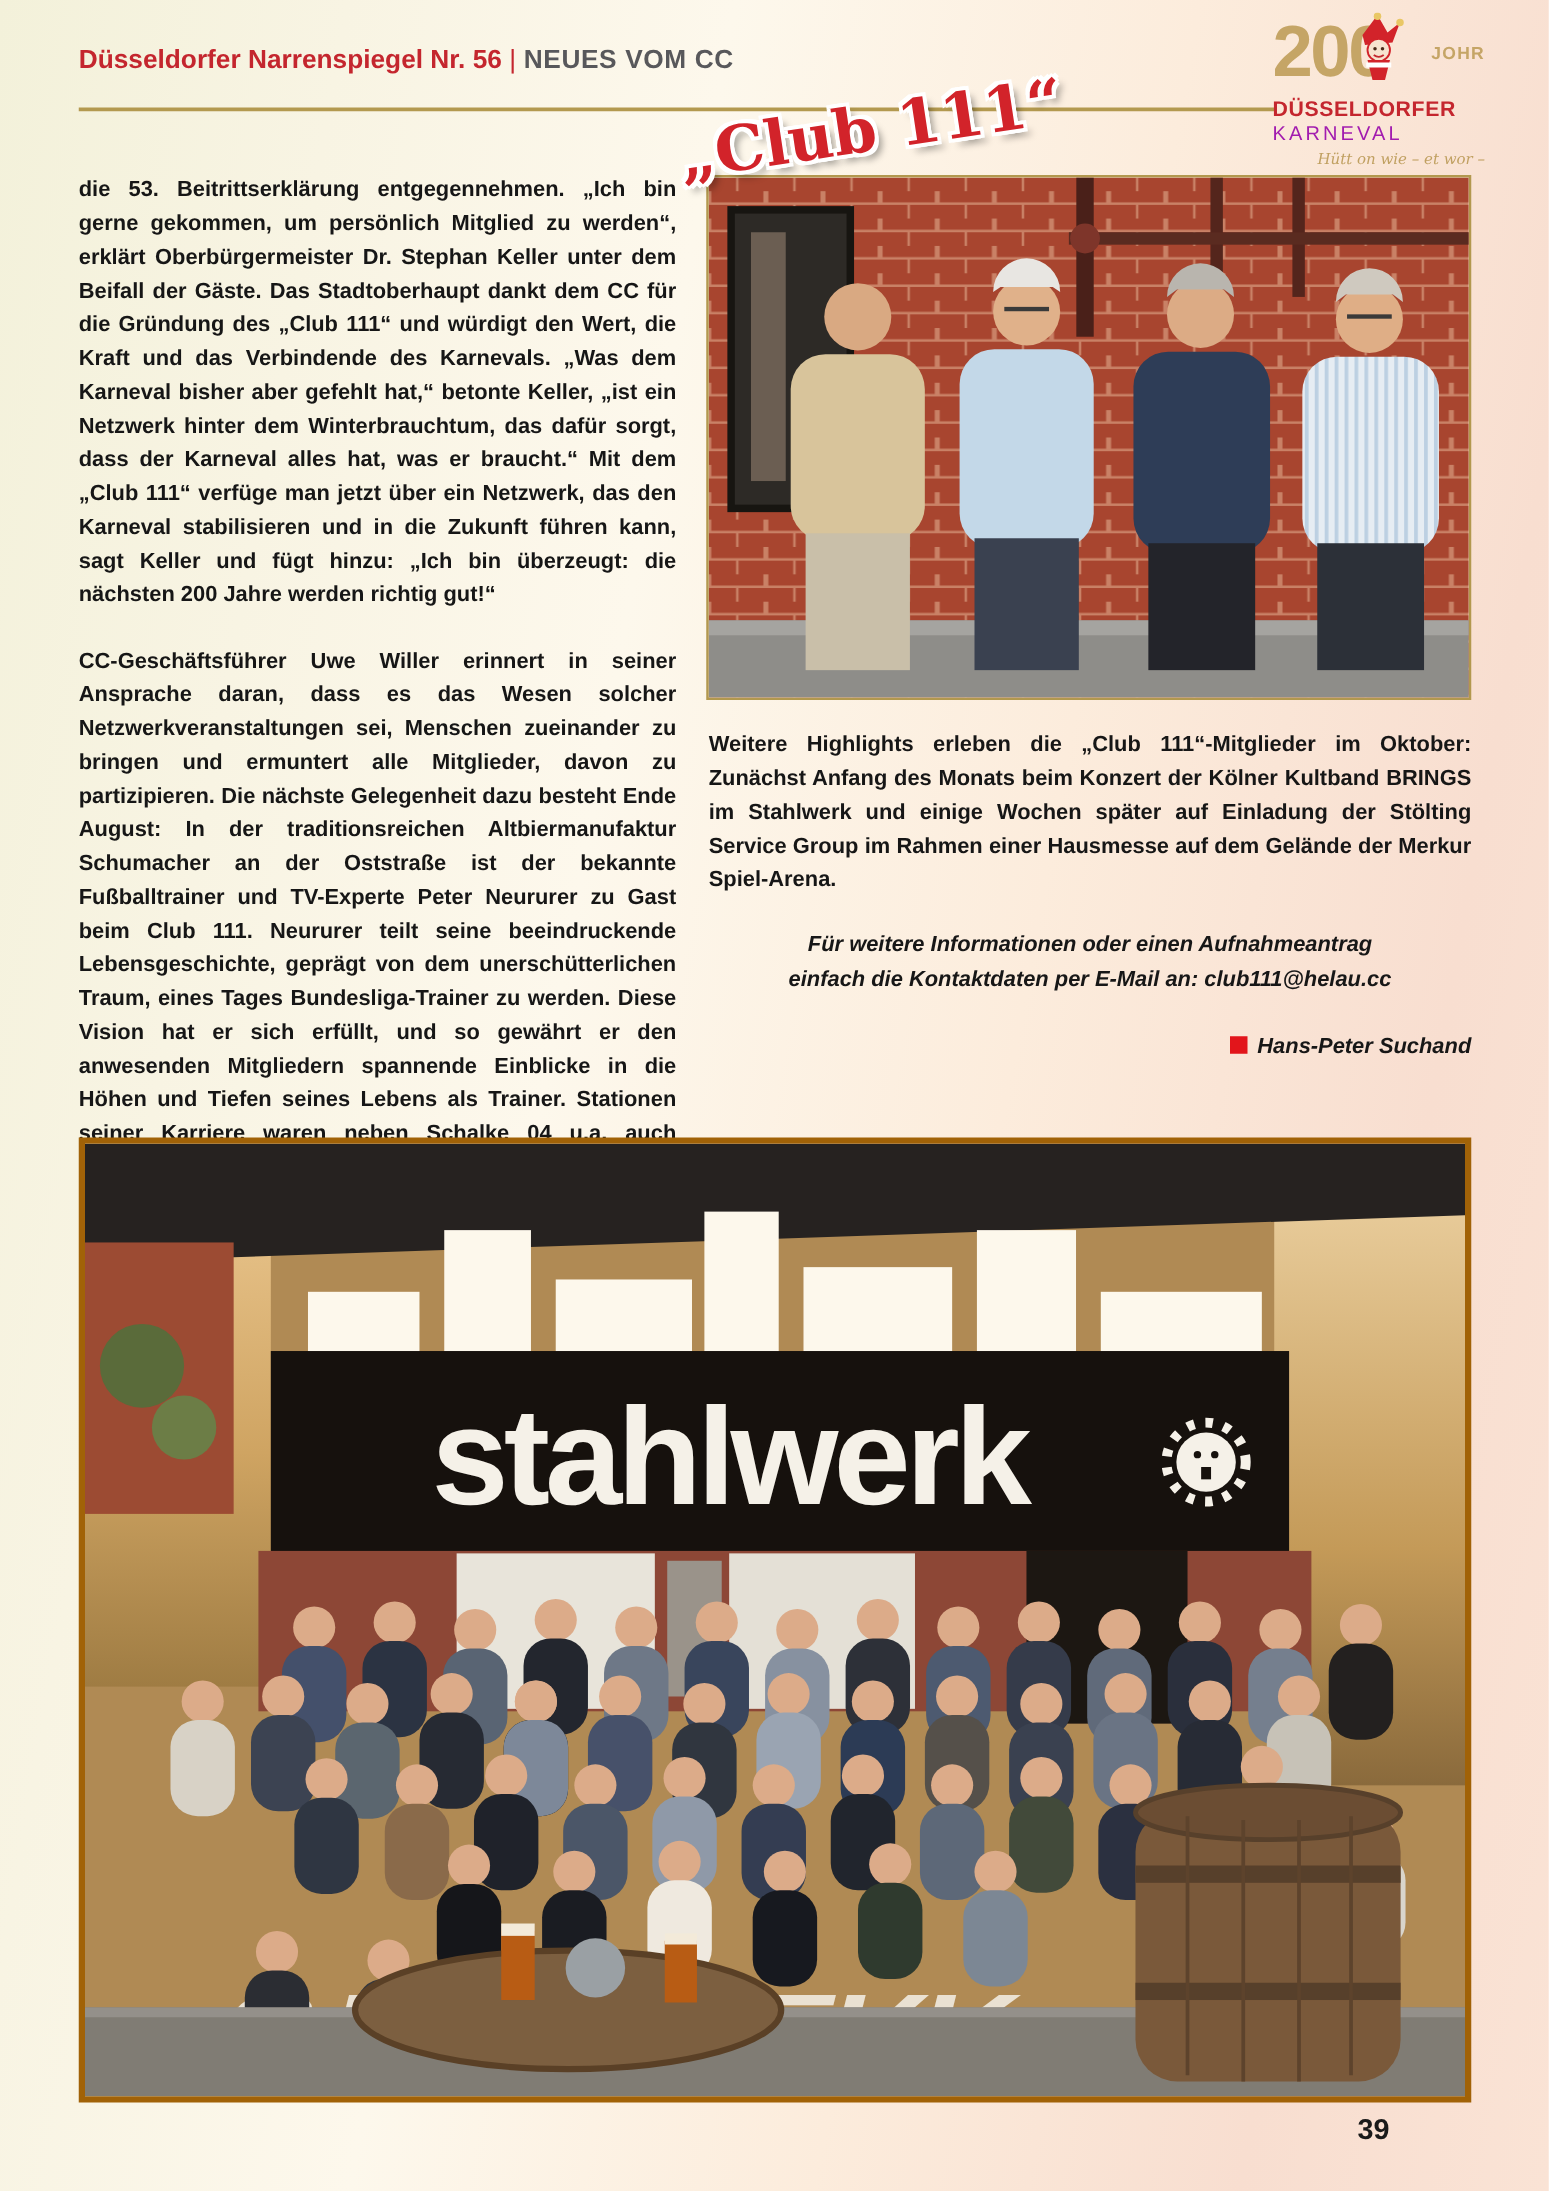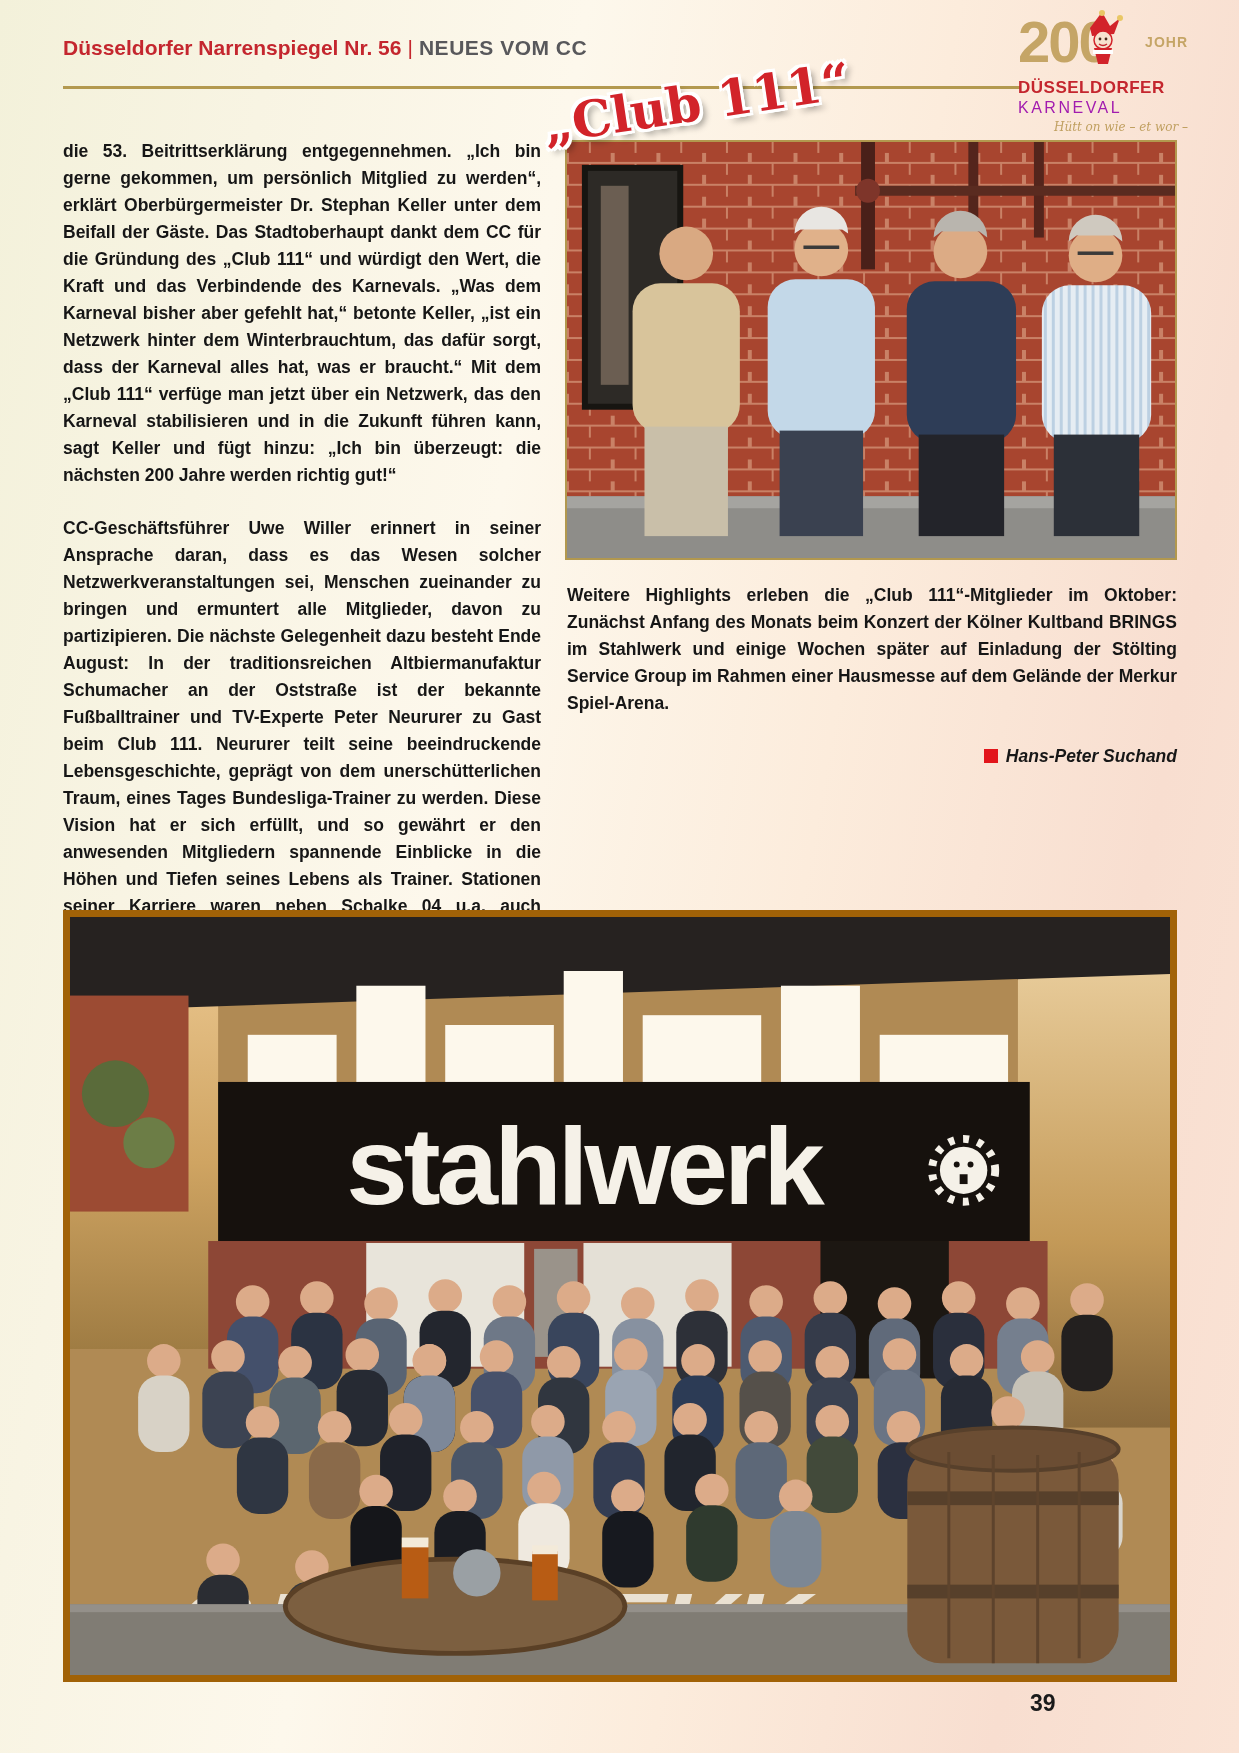--- a/index.html
+++ b/index.html
@@ -34,24 +34,24 @@
   }
   
   .colL{position:absolute;left:63px;top:138px;width:478px;font-size:17.5px;line-height:27px;font-weight:bold;color:#161616;text-align:justify;}
   .colL p{margin:0 0 26px 0;}
   .colR{position:absolute;left:567px;top:582px;width:610px;font-size:17.5px;line-height:27px;font-weight:bold;color:#161616;text-align:justify;}
   .note{margin-top:24px;text-align:center;font-style:italic;font-weight:bold;font-size:17.5px;line-height:28px;color:#171717;}
   .author{margin-top:26px;text-align:right;font-style:italic;font-weight:bold;font-size:17.5px;color:#171717;}
   .author .sq{display:inline-block;width:14px;height:14px;background:#e2151b;margin-right:8px;transform:translateY(1px);}
   
   .photoTop{position:absolute;left:565px;top:140px;width:612px;height:420px;border:2px solid #b2984e;box-sizing:border-box;z-index:2;}
-  .photoBottom{position:absolute;left:63px;top:910px;width:1114px;height:772px;border:7px solid #a16207;box-sizing:border-box;}
+  .photoBottom{position:absolute;left:63px;top:910px;width:1114px;height:772px;border:5px solid #a16207;box-sizing:border-box;}
   .photoTop svg,.photoBottom svg{display:block;width:100%;height:100%;}
   
-  .pagenum{position:absolute;left:1030px;top:1690px;font-size:23px;font-weight:bold;color:#1a1a1a;}
+  .pagenum{position:absolute;left:1086px;top:1690px;font-size:23px;font-weight:bold;color:#1a1a1a;}
 </style>
 </head>
 <body>
 
 <div id="page">
 
   <div class="hdr">
     <span class="mag">Düsseldorfer Narrenspiegel Nr. 56</span><span class="sep">|</span><span class="sec">NEUES VOM CC</span>
   </div>
   <div class="goldrule"></div>
@@ -138,20 +138,24 @@
     </svg>
   </div>
 
   <div class="colL">
     <p>die 53. Beitrittserklärung entgegennehmen. „Ich bin gerne gekommen, um persönlich Mitglied zu werden“, erklärt Oberbürgermeister Dr. Stephan Keller unter dem Beifall der Gäste. Das Stadtoberhaupt dankt dem CC für die Gründung des „Club 111“ und würdigt den Wert, die Kraft und das Verbindende des Karnevals. „Was dem Karneval bisher aber gefehlt hat,“ betonte Keller, „ist ein Netzwerk hinter dem Winterbrauchtum, das dafür sorgt, dass der Karneval alles hat, was er braucht.“ Mit dem „Club 111“ verfüge man jetzt über ein Netzwerk, das den Karneval stabilisieren und in die Zukunft führen kann, sagt Keller und fügt hinzu: „Ich bin überzeugt: die nächsten 200 Jahre werden richtig gut!“</p>
     <p>CC-Geschäftsführer Uwe Willer erinnert in seiner Ansprache daran, dass es das Wesen solcher Netzwerkveranstaltungen sei, Menschen zueinander zu bringen und ermuntert alle Mitglieder, davon zu partizipieren. Die nächste Gelegenheit dazu besteht Ende August: In der traditionsreichen Altbiermanufaktur Schumacher an der Oststraße ist der bekannte Fußballtrainer und TV-Experte Peter Neururer zu Gast beim Club 111. Neururer teilt seine beeindruckende Lebensgeschichte, geprägt von dem unerschütterlichen Traum, eines Tages Bundesliga-Trainer zu werden. Diese Vision hat er sich erfüllt, und so gewährt er den anwesenden Mitgliedern spannende Einblicke in die Höhen und Tiefen seines Lebens als Trainer. Stationen seiner Karriere waren neben Schalke 04 u.a. auch Fortuna Düsseldorf, der 1. FC Köln, Hannover 96 und der MSV Duisburg. Erfolge feierte er auch mit dem VfL Bochum, den er auf Anhieb zurück in die erste Bundesliga und zwischenzeitlich an die Tabellenspitze führte.</p>
   </div>
 
   <div class="colR">
     <p style="margin:0">Weitere Highlights erleben die „Club 111“-Mitglieder im Oktober: Zunächst Anfang des Monats beim Konzert der Kölner Kultband BRINGS im Stahlwerk und einige Wochen später auf Einladung der Stölting Service Group im Rahmen einer Hausmesse auf dem Gelände der Merkur Spiel-Arena.</p>
+    <div class="note">
+      <div>Für weitere Informationen oder einen Aufnahmeantrag</div>
+      <div>einfach die Kontaktdaten per E-Mail an: club111@helau.cc</div>
+    </div>
     <div class="author">
       <span class="sq"></span><span>Hans-Peter Suchand</span>
     </div>
   </div>
 
   <div class="photoBottom">
     <svg viewBox="0 0 1114 772" preserveAspectRatio="none">
       <defs>
         <linearGradient id="curtain" x1="0" y1="0" x2="0" y2="1">
           <stop offset="0" stop-color="#e7c289"></stop>

